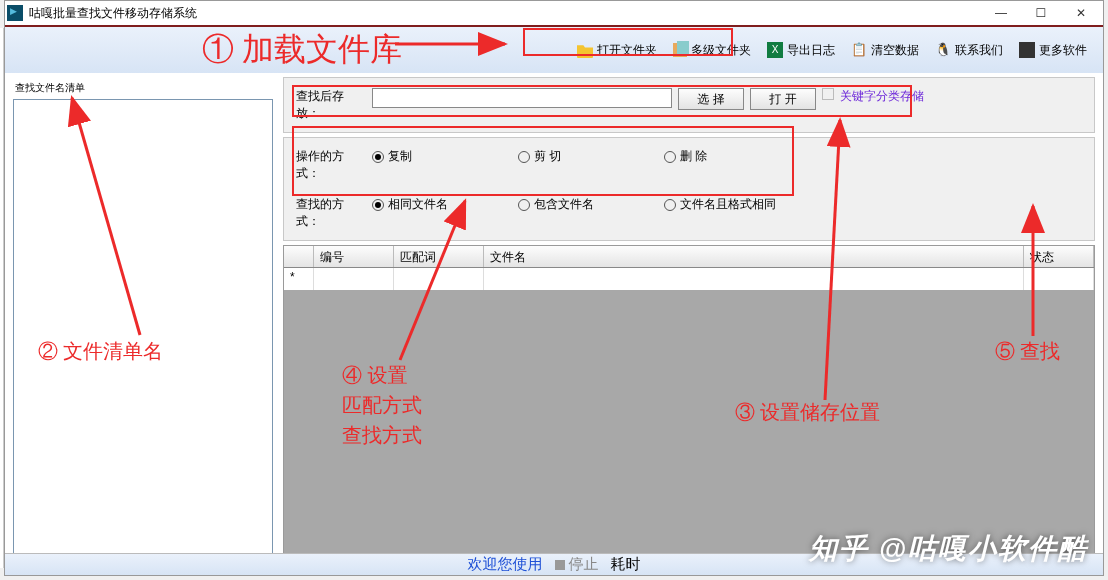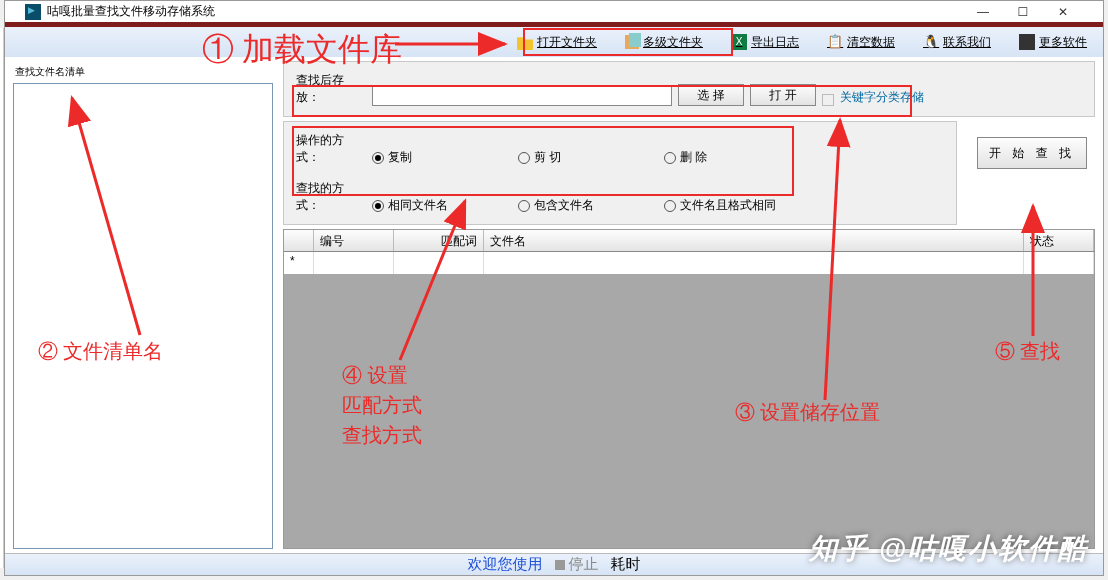--- a/index.html
+++ b/index.html
@@ -1,59 +1,59 @@
 <!DOCTYPE html>
 <html><head>
 <meta charset="utf-8">
 <style>
 * { box-sizing: border-box; margin: 0; padding: 0; font-family: "Microsoft YaHei", "SimSun", sans-serif; }
 body { width: 1108px; height: 580px; background: #f0f0f0; overflow: hidden; position: relative; }
 .window { width: 1100px; height: 576px; margin-left: 4px; background: #fff; border: 1px solid #999; position: relative; }
-.titlebar { height: 26px; background: #fff; border-bottom: 5px solid #7f1d1d; display: flex; align-items: center; padding: 0 20px; font-size: 12px; }
+.titlebar { height: 26px; background: #fff; border-bottom: 2px solid #7f1d1d; display: flex; align-items: center; padding: 0 2px; font-size: 12px; }
 .titlebar .app-icon { width: 16px; height: 16px; background: #0a4d68; margin-right: 6px; display: inline-block; position: relative; }
 .titlebar .app-icon::after { content:"▶"; color:#5bd; font-size:9px; position:absolute; left:3px; top:1px; }
 .win-controls { margin-left: auto; display: flex; }
 .win-controls div { width: 40px; height: 24px; display:flex; align-items:center; justify-content:center; font-size:12px; color:#333; }
-.toolbar { height: 30px; background: linear-gradient(#eaf1fb, #d7e4f5); display: flex; align-items: center; padding: 0 8px; font-size: 12px; gap: 12px; text-decoration: underline; }
+.toolbar { height: 46px; background: linear-gradient(#eaf1fb, #d7e4f5); display: flex; align-items: center; padding: 0 8px; font-size: 12px; gap: 0; }
 .tool-btn { display: flex; align-items: center; gap: 4px; padding: 2px 8px; cursor: default; }
 .icon { display:inline-block; width:16px; height:16px; }
 .icon-folder { background:#f4c430; border-radius:1px; clip-path: polygon(0 20%, 40% 20%, 50% 35%, 100% 35%, 100% 100%, 0 100%); }
 .icon-mfolder { background:#e8a95c; width:14px; height:14px; position:relative;}
 .icon-mfolder::after{content:"";position:absolute;left:4px;top:-2px;width:12px;height:14px;background:#8cc;}
 .icon-xls { background:#107c41; color:#fff; font-size:10px; text-align:center; line-height:16px; }
 .icon-clip { position:relative; }
 .icon-clip::before{content:"📋";font-size:13px;}
 .icon-qq { position:relative;}
 .icon-qq::before{content:"🐧";font-size:13px;}
 .icon-qr { background:#333; position:relative;}
 .content { display:flex; height: calc(100% - 26px - 30px - 22px); padding: 4px 8px; gap: 10px; }
 .left-panel { width: 260px; display:flex; flex-direction:column; }
 .panel-title { font-size:10px; padding: 4px 2px; }
 .list-box { flex:1; border:1px solid #7a96b0; background:#fff; overflow:auto; }
 .right-panel { flex:1; display:flex; flex-direction:column; }
 .group { border:1px solid #c8c8c8; padding: 10px 12px; font-size:12px; position:relative; margin-bottom:4px; background:#f0f0f0; }
-.row { display:flex; align-items:flex-end; gap: 6px; margin-bottom: 14px; }
+.row { display:flex; align-items:flex-start; gap: 6px; margin-bottom: 14px; }
 .row:last-child{margin-bottom:0;}
 .label { width: 70px; }
 .text-field { flex:1; max-width:300px; height:20px; border:1px solid #888; background:#fff; padding:0 4px; font-size:12px; }
 .btn { height:22px; min-width:66px; border:1px solid #888; background:linear-gradient(#fdfdfd,#e3e3e3); font-size:12px; padding:0 10px; cursor:default; }
 .btn-start { height:32px; width:110px; letter-spacing:4px;}
 .radio-opt { display:flex; align-items:center; gap:4px; width: 140px;}
 .radio { width:12px; height:12px; border:1px solid #555; border-radius:50%; display:inline-block; position:relative; }
 .radio.sel::after{content:"";position:absolute;left:2px;top:2px;width:6px;height:6px;border-radius:50%;background:#000;}
 .check { width:12px; height:12px; border:1px solid #bbb; display:inline-block; }
-.disabled { color:#0369a1; }
+.disabled { color:#6d28d9; }
 .options-wrap { display:flex; gap:20px; align-items:flex-start;}
 .options-block { flex:1; }
 .grid-area { flex:1; border:1px solid #9a9a9a; background:#a8a8a8; overflow:hidden; }
 .grid-head { display:flex; background:linear-gradient(#fdfdfd,#e4e4e4); border-bottom:1px solid #888; height:22px; font-size:12px;}
 .grid-head div { border-right:1px solid #bbb; padding:3px 6px; }
 .grid-row { display:flex; background:#fff; height:22px; font-size:12px;}
 .grid-row div { border-right:1px solid #ddd; padding:2px 6px; }
-.c0{width:30px;} .c1{width:80px;} .c2{width:90px;text-align:right;} .c3{flex:1;} .c4{width:70px;}
+.c0{width:30px;} .c1{width:80px;} .c2{width:90px;} .c3{flex:1;} .c4{width:70px;}
 .statusbar { position:absolute; bottom:0; left:0; right:0; height:22px; background:linear-gradient(#eaf1fb,#d7e4f5); border-top:1px solid #bbb; display:flex; align-items:center; justify-content:center; font-size:15px; gap:12px;margin-top:29px;}
 .statusbar .welcome{color:#1e50d6;}
 .stop-ind{display:inline-flex;align-items:center;gap:4px;color:#888;}
 .stop-sq{width:10px;height:10px;background:#999;}
 
 .anno { position:absolute; color:#ec2a2a; font-size:20px; pointer-events:none; z-index:50; font-family:"Microsoft YaHei";}
 .redbox { position:absolute; border:2px solid #ec2a2a; pointer-events:none; z-index:40;}
 .arrow-svg{position:absolute;pointer-events:none;z-index:45;}
 .watermark { position:absolute; right:20px; bottom:12px; color:#fff; font-size:28px; font-style:italic; font-weight:bold; text-shadow:0 0 6px rgba(0,0,0,.5); z-index:60; letter-spacing:2px; display:flex; align-items:center; gap:8px;}
 .zhihu-logo{font-style:normal;font-weight:bold;}
@@ -149,23 +149,20 @@
             <span class="radio-opt">
                 <span class="radio"></span>
                 <span>包含文件名</span>
               </span>
             <span class="radio-opt" style="width:160px">
                 <span class="radio"></span>
                 <span>文件名且格式相同</span>
               </span>
           </div>
         </div>
-        <div style="padding:16px 8px 0 0">
-          <button class="btn btn-start">开 始 查 找</button>
-        </div>
       </div>
 
       <div class="grid-area">
         <div class="grid-head">
           <div class="c0"></div>
           <div class="c1">编号</div>
           <div class="c2">匹配词</div>
           <div class="c3">文件名</div>
           <div class="c4">状态</div>
         </div>

